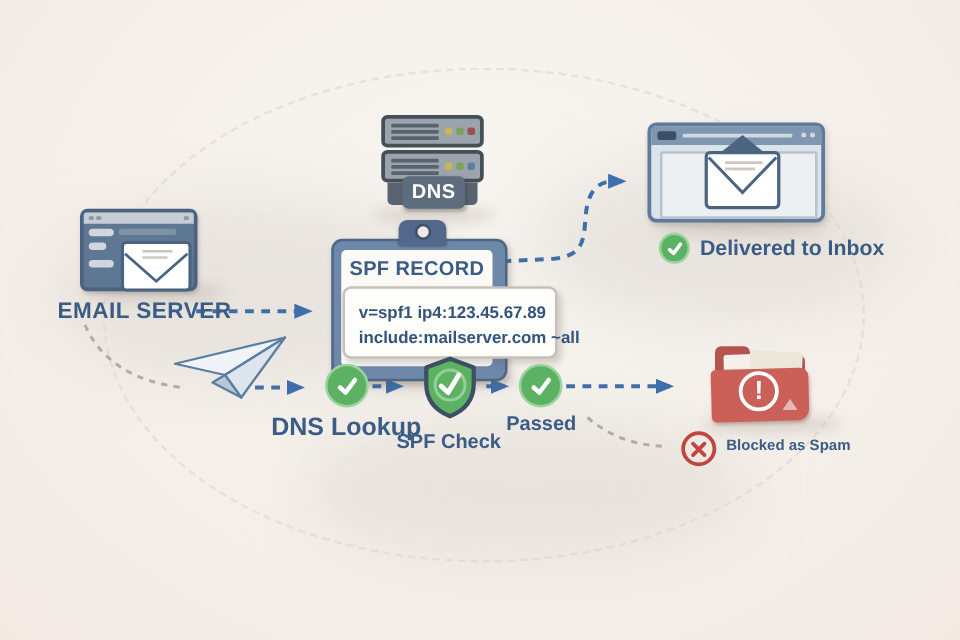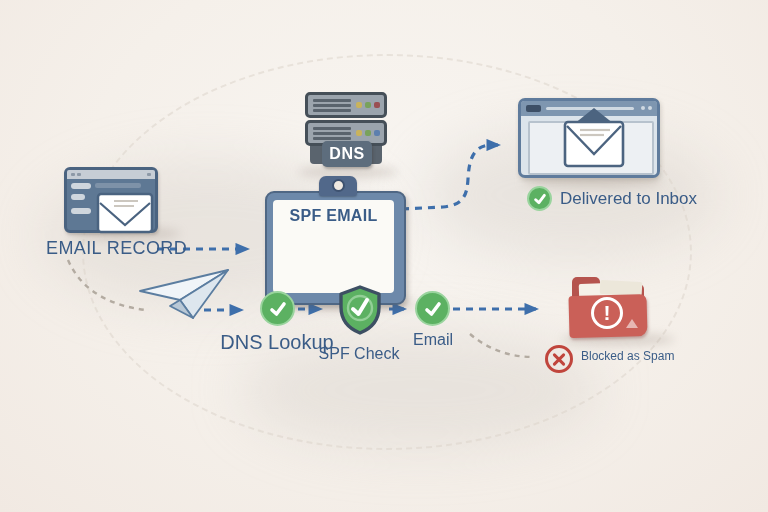--- a/index.html
+++ b/index.html
@@ -5,21 +5,21 @@
   html,body{margin:0;padding:0;}
   body{font-family:"Liberation Sans", sans-serif;}
   .canvas{position:relative;width:768px;height:512px;overflow:hidden;
     background:radial-gradient(ellipse at 50% 38%, #f8f5f1 0%, #f5f0ea 55%, #f1e9e2 100%);}
   .abs{position:absolute;}
   
   .blob{position:absolute;border-radius:50%;filter:blur(26px);background:rgba(203,196,188,.30);}
   .shadow{position:absolute;border-radius:50%;background:rgba(164,153,143,.32);filter:blur(5px);}
   .bg-ellipse{position:absolute;left:82px;top:54px;width:606px;height:392px;border:2px dashed #ddd5cc;border-radius:50%;opacity:.55;}
   
-  .lbl{position:absolute;font-weight:400;color:#3a5c87;white-space:nowrap;}
+  .lbl{position:absolute;font-weight:700;color:#3a5c87;white-space:nowrap;}
   
   .win{position:absolute;left:64px;top:167px;width:88px;height:60px;border:3px solid #4a6380;border-radius:6px;background:#5e7894;box-shadow:1px 2px 3px rgba(90,80,70,.25);}
   .win .tbar{position:absolute;left:0;top:0;right:0;height:9px;background:#c6cdd5;border-radius:2px 2px 0 0;}
   .win .tdot{position:absolute;top:3px;width:4px;height:3px;background:#8d99a7;border-radius:1px;}
   .win .side{position:absolute;left:4px;top:13px;width:20px;bottom:4px;}
   .win .pill{height:6px;background:#cfd6dd;border-radius:3px;margin-bottom:5px;}
   .win .row{position:absolute;left:28px;top:13px;width:46px;height:5px;background:#7e92a8;border-radius:2px;}
   .env-svg{position:absolute;}
   
   .rack{position:absolute;width:82px;height:26px;background:#9ba4ad;border:3px solid #454f58;border-radius:5px;box-sizing:border-box;}
@@ -103,21 +103,21 @@
       <div class="pill" style="width:14px;"></div>
       <div class="pill" style="margin-top:8px;"></div>
     </div>
   </div>
   <svg class="env-svg" style="left:96px;top:192px;" width="58" height="42" viewBox="0 0 58 42">
     <rect x="2" y="2" width="54" height="38" rx="3" fill="#ffffff" stroke="#4a6380" stroke-width="2.5"></rect>
     <line x1="18" y1="9" x2="42" y2="9" stroke="#ccc7bf" stroke-width="2"></line>
     <line x1="18" y1="14" x2="38" y2="14" stroke="#ccc7bf" stroke-width="2"></line>
     <polyline points="4,11 29,33 54,11" fill="none" stroke="#4a6380" stroke-width="2.2"></polyline>
   </svg>
-  <div class="lbl" style="left:46px;top:238px;font-size:18px;letter-spacing:.4px;">EMAIL RECORD</div>
+  <div class="lbl" style="left:46px;top:238px;font-size:18px;letter-spacing:.4px;">EMAIL SERVER</div>
 
 
   <div class="rack" style="left:305px;top:92px;">
     <div class="bar" style="top:4px;"></div>
     <div class="bar" style="top:9px;"></div>
     <div class="bar" style="top:14px;"></div>
     <div class="dot" style="right:22px;top:7px;background:#c9b35c;"></div>
     <div class="dot" style="right:13px;top:7px;background:#79a25c;"></div>
     <div class="dot" style="right:4px;top:7px;background:#9a4f52;"></div>
   </div>
@@ -129,42 +129,46 @@
     <div class="dot" style="right:13px;top:7px;background:#79a25c;"></div>
     <div class="dot" style="right:4px;top:7px;background:#5d7fae;"></div>
   </div>
   <div class="dns-base"></div>
   <div class="dns-badge">DNS</div>
 
   <div class="board"></div>
   <div class="paper"></div>
   <div class="clip-tab"></div>
   <div class="clip-hole"></div>
-  <div class="spf-title">SPF EMAIL</div>
+  <div class="spf-title">SPF RECORD</div>
+  <div class="record-box">
+    <div>v=spf1 ip4:123.45.67.89</div>
+    <div>include:mailserver.com ~all</div>
+  </div>
 
   <div class="ok-circle" style="left:260px;top:291px;width:35px;height:35px;">
     <svg width="22" height="22" viewBox="0 0 22 22">
         <polyline points="5,12 9.5,16 17,6" fill="none" stroke="#fff" stroke-width="3.6" stroke-linecap="round" stroke-linejoin="round"></polyline>
       </svg>
   </div>
   <div class="lbl" style="left:277px;top:331px;font-size:20px;transform:translateX(-50%);">DNS Lookup</div>
 
   <svg class="abs" style="left:335px;top:284px;" width="50" height="52" viewBox="0 0 50 52">
     <path d="M25,3 L44,10 V23 C44,37 35,45 25,49 C15,45 6,37 6,23 V10 Z" fill="#5cb162" stroke="#3d4f63" stroke-width="3.4" stroke-linejoin="round"></path>
     <circle cx="25" cy="24" r="12" fill="none" stroke="#93cf97" stroke-width="2.4"></circle>
     <polyline points="18,25 23.5,30 32,16" fill="none" stroke="#fff" stroke-width="4" stroke-linecap="round" stroke-linejoin="round"></polyline>
   </svg>
   <div class="lbl" style="left:359px;top:345px;font-size:16px;transform:translateX(-50%);">SPF Check</div>
 
   <div class="ok-circle" style="left:415px;top:291px;width:35px;height:35px;">
     <svg width="22" height="22" viewBox="0 0 22 22">
         <polyline points="5,12 9.5,16 17,6" fill="none" stroke="#fff" stroke-width="3.6" stroke-linecap="round" stroke-linejoin="round"></polyline>
       </svg>
   </div>
-  <div class="lbl" style="left:433px;top:331px;font-size:16px;transform:translateX(-50%);">Email</div>
+  <div class="lbl" style="left:433px;top:331px;font-size:16px;transform:translateX(-50%);">Passed</div>
 
   <div class="browser">
     <div class="bar">
       <div class="logo"></div>
       <div class="addr"></div>
       <div class="bdot" style="right:12px;"></div>
       <div class="bdot" style="right:5px;"></div>
     </div>
     <div class="panel"></div>
   </div>

